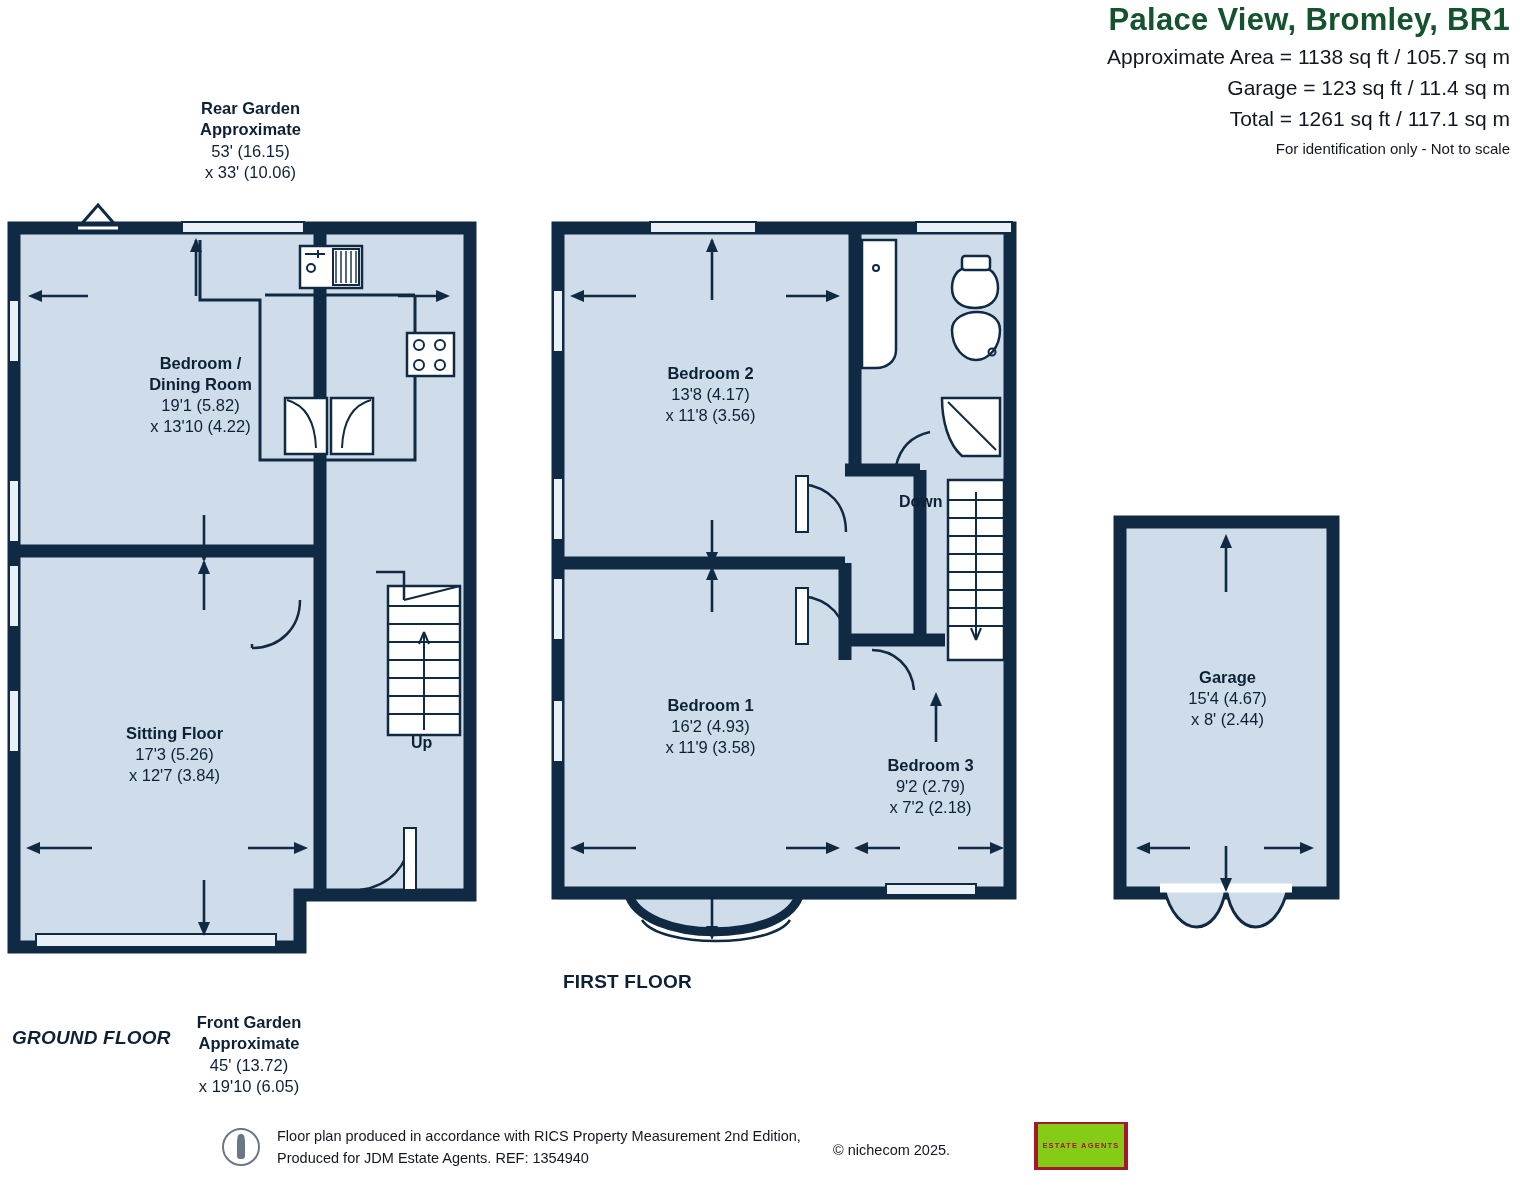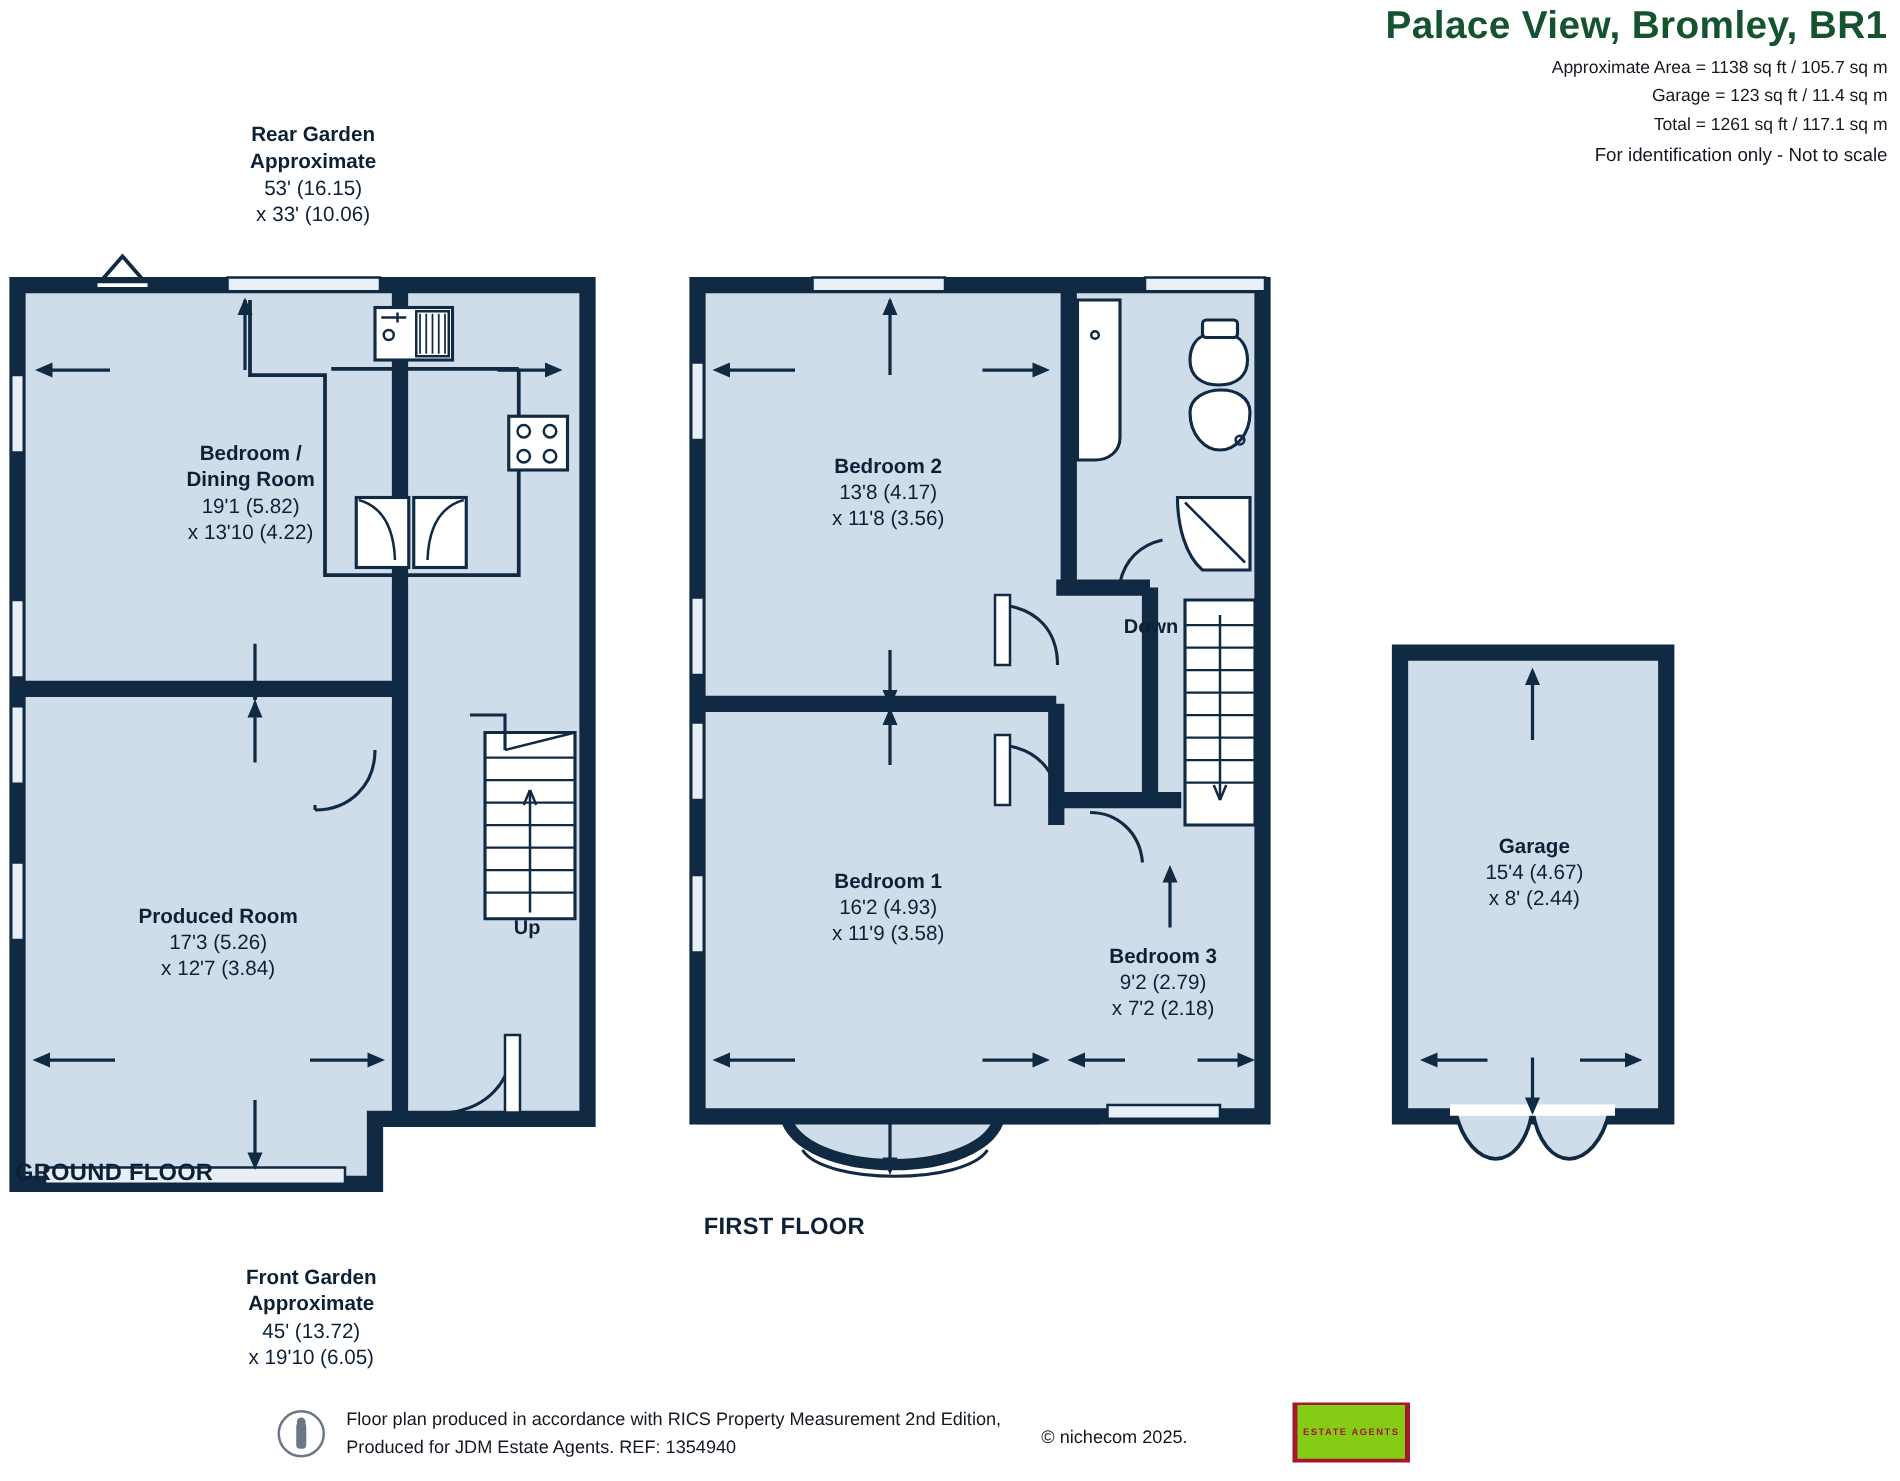--- a/index.html
+++ b/index.html
@@ -24,21 +24,21 @@
     text-align: right;
   }
   #title {
     font-size: 31px;
     font-weight: bold;
     letter-spacing: 0.3px;
     color: #14532d;
     margin-top: 2px;
   }
   .hdr-line {
-    font-size: 14px;
+    font-size: 21px;
     color: #111820;
     margin-top: 7px;
   }
   #hdr-note {
     font-size: 15px;
     color: #111820;
     margin-top: 9px;
   }
 
   
@@ -373,21 +373,21 @@
 </svg>
 
 <div class="lbl" style="left:118px; top:353px; width:165px;">
   <div class="t">Bedroom /</div>
   <div class="t">Dining Room</div>
   <div>19'1 (5.82)</div>
   <div>x 13'10 (4.22)</div>
 </div>
 
 <div class="lbl" style="left:92px; top:723px; width:165px;">
-  <div class="t">Produced Room</div>
+  <div class="t">Sitting Floor</div>
   <div>17'3 (5.26)</div>
   <div>x 12'7 (3.84)</div>
 </div>
 
 <div class="lbl" style="left:628px; top:363px; width:165px;">
   <div class="t">Bedroom 2</div>
   <div>13'8 (4.17)</div>
   <div>x 11'8 (3.56)</div>
 </div>
 
@@ -405,21 +405,21 @@
 
 <div class="lbl" style="left:1145px; top:667px; width:165px;">
   <div class="t">Garage</div>
   <div>15'4 (4.67)</div>
   <div>x 8' (2.44)</div>
 </div>
 
 <div class="smalltag" style="left:411px; top:734px;">Up</div>
 <div class="smalltag" style="left:899px; top:493px;">Down</div>
 
-<div class="floor-title" style="left:12px; top:928px;">GROUND FLOOR</div>
+<div class="floor-title" style="left:12px; top:1027px;font-style:italic;">GROUND FLOOR</div>
 <div class="floor-title" style="left:563px; top:971px;">FIRST FLOOR</div>
 
 <div id="rics-badge">
   <div class="head"></div>
   <div class="fig"></div>
 </div>
 <div id="footer-text">
   <div>Floor plan produced in accordance with RICS Property Measurement 2nd Edition,</div>
   <div>Produced for JDM Estate Agents.   REF: 1354940</div>
 </div>

